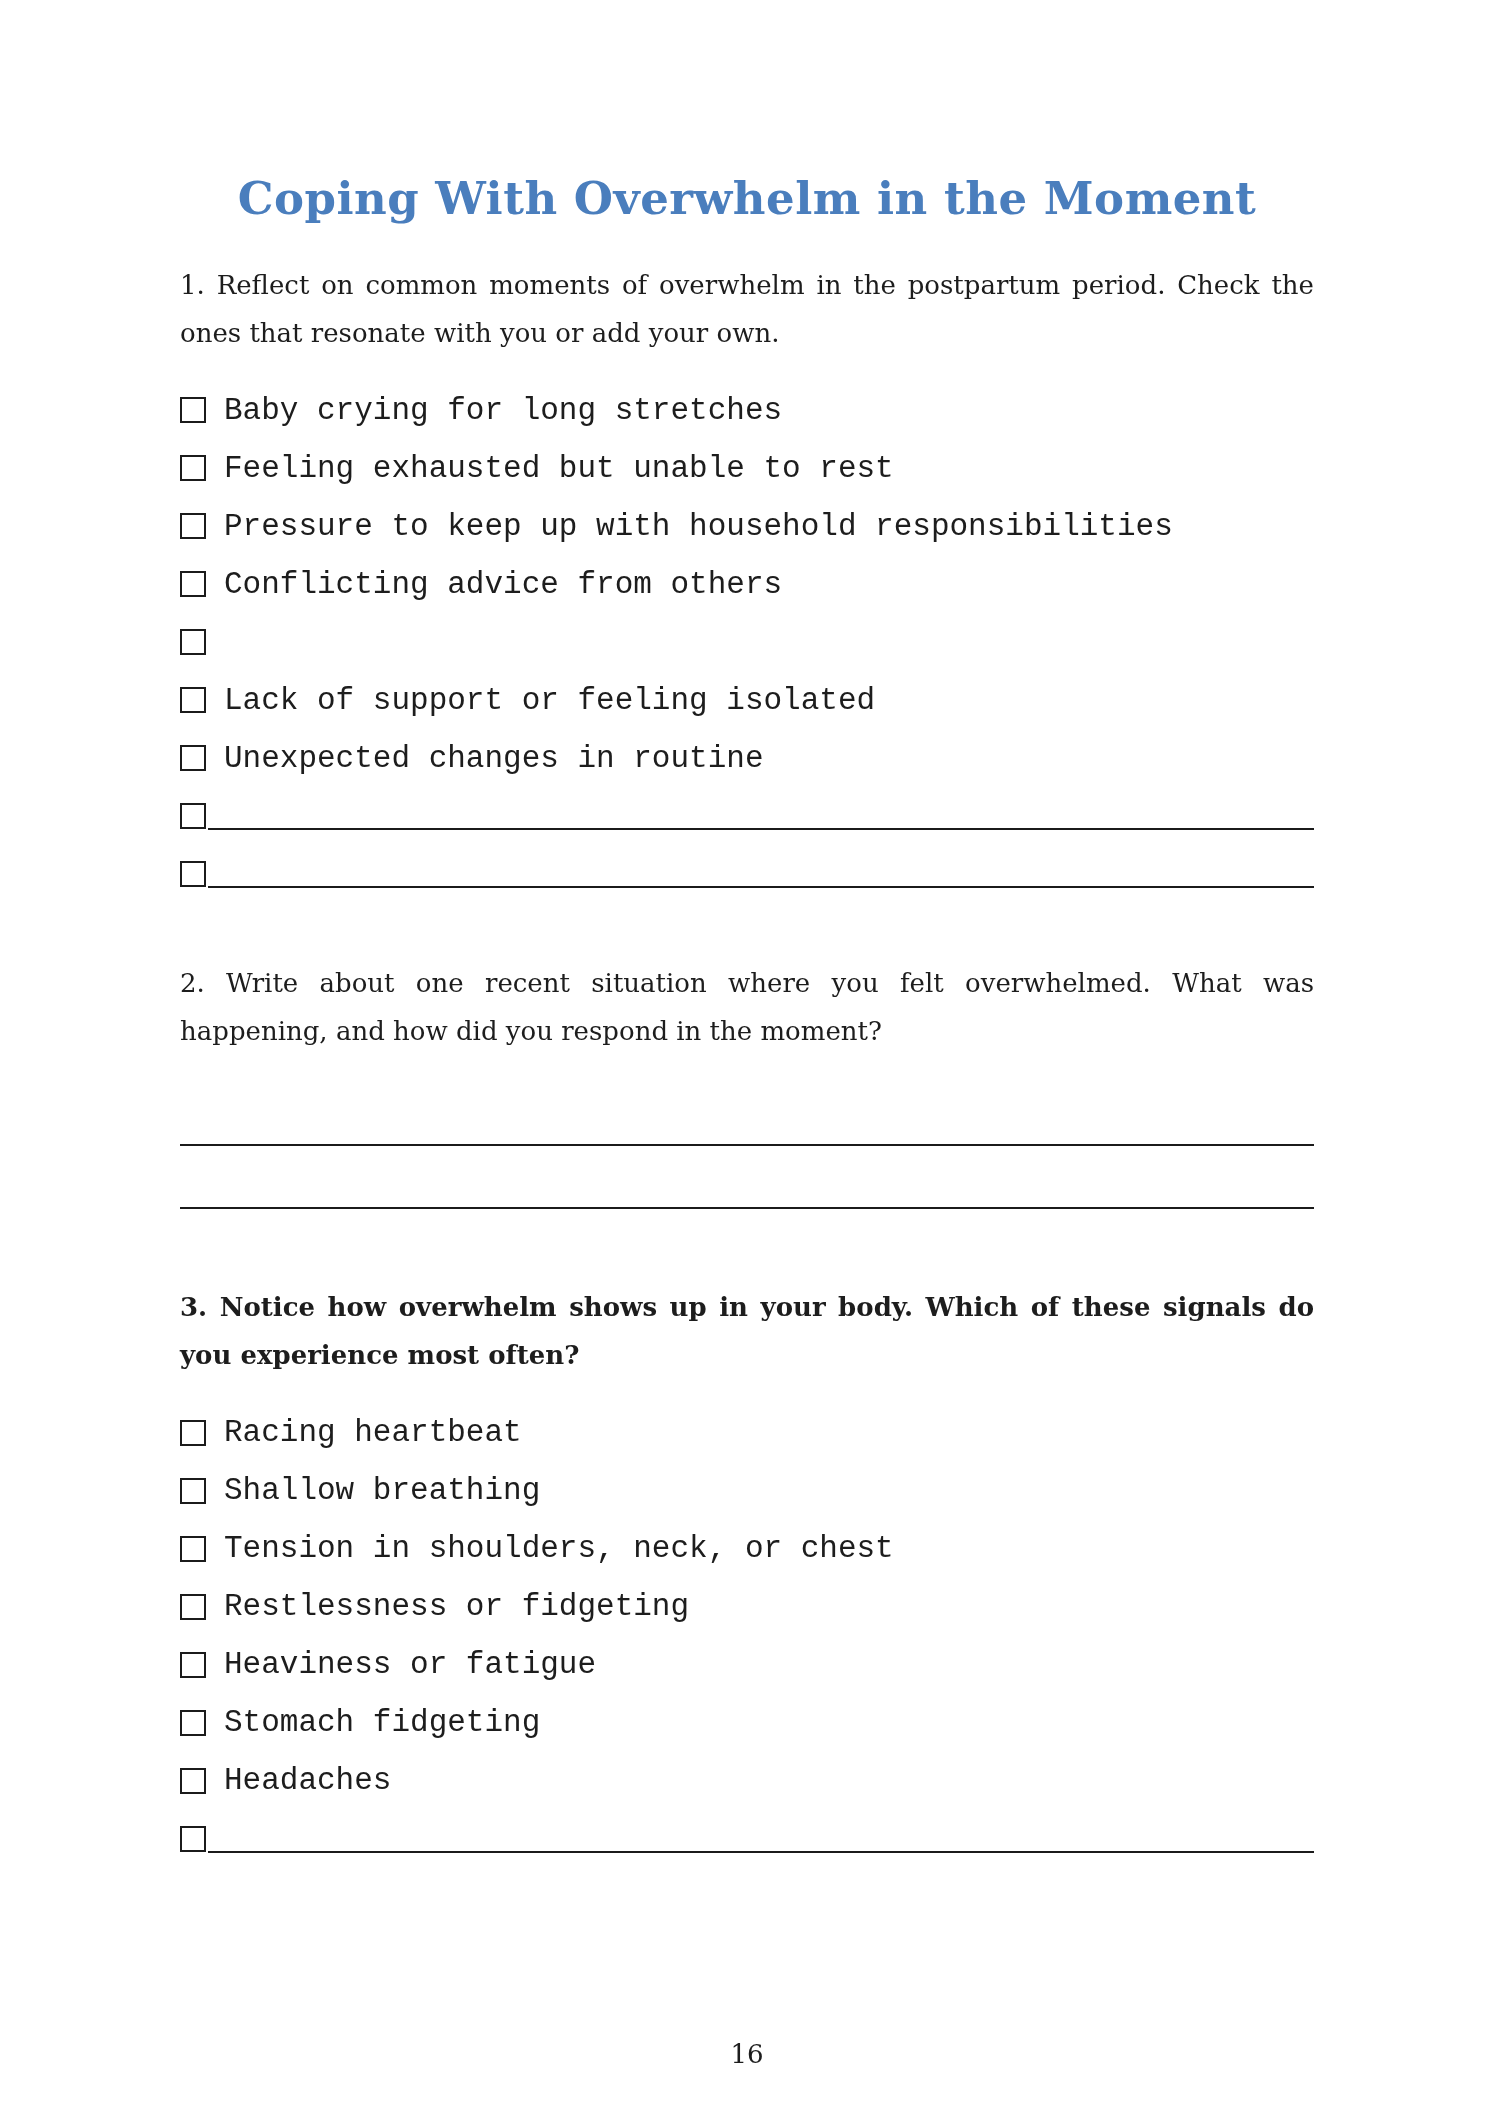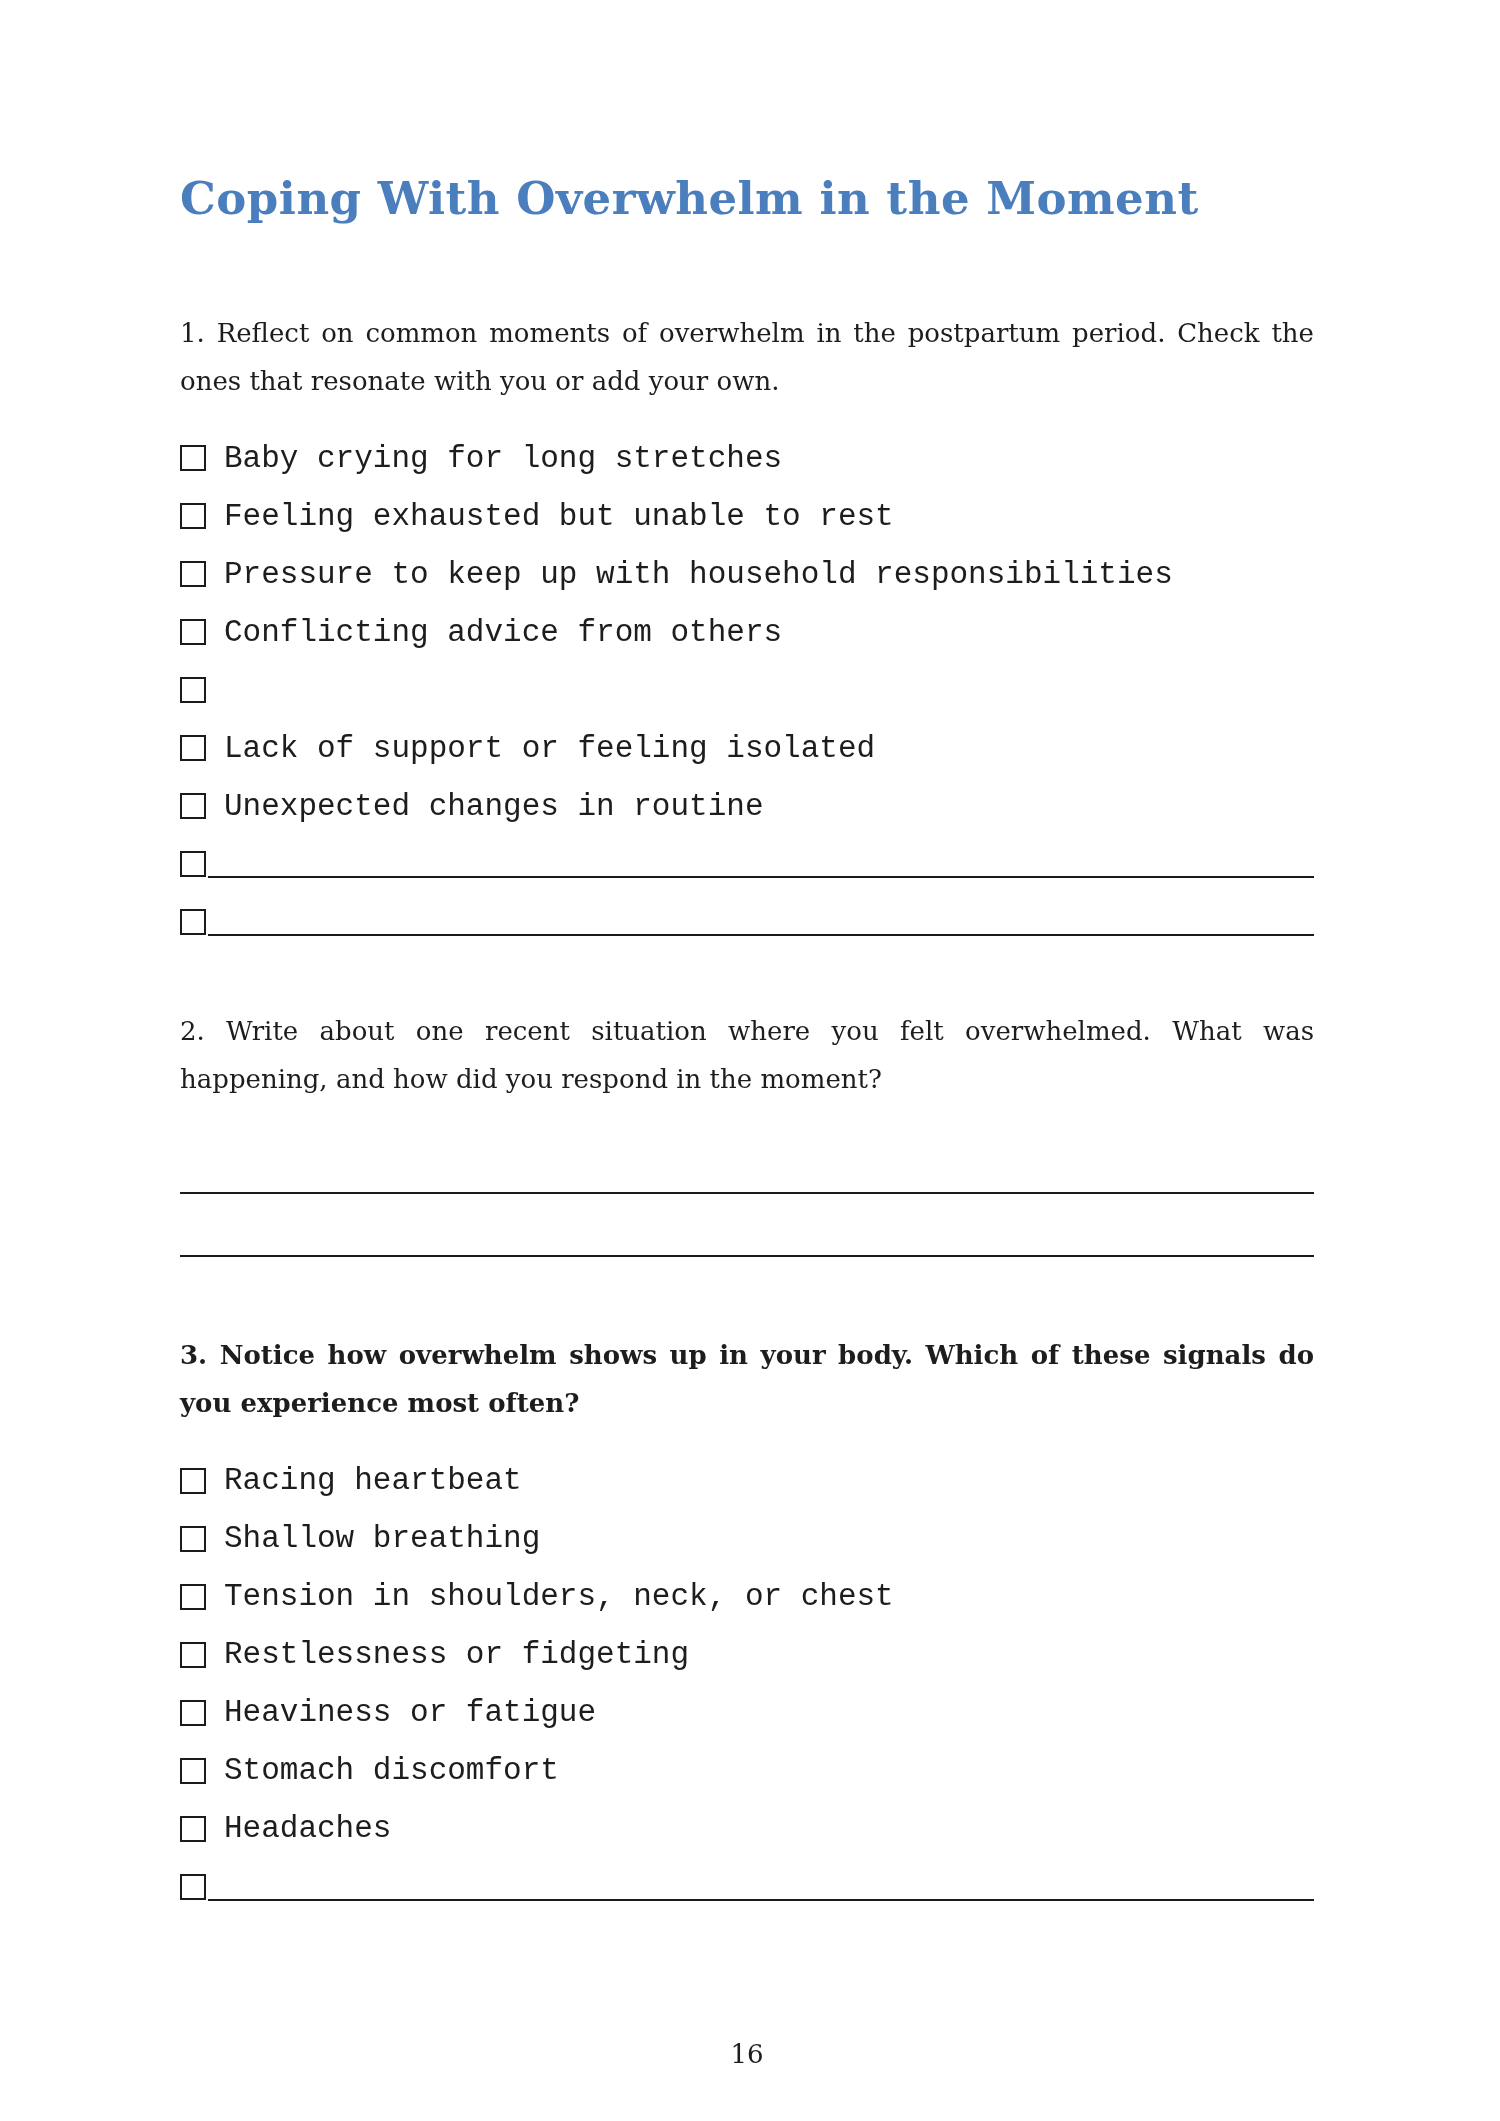--- a/index.html
+++ b/index.html
@@ -8,25 +8,26 @@
     width: 1500px;
     height: 2121px;
     overflow: hidden;
     font-family: "DejaVu Serif", "Liberation Serif", serif;
     color: #1d1d1d;
     display: flex;
     flex-direction: column;
     padding: 172px 186px 52px 180px;
   }
   .title {
+    text-align: center;
     color: #4a7ebd;
     font-size: 45px;
     font-weight: bold;
     letter-spacing: 0.5px;
-    margin-bottom: 84px;
+    margin-bottom: 36px;
   }
   .question {
     font-size: 26px;
     line-height: 1.85;
     text-align: justify;
     text-align-last: left;
   }
   .checklist { margin-top: 24px; font-family: Liberation Mono, monospace; }
   .check-row {
     display: flex;
@@ -132,21 +133,21 @@
   <div class="check-row">
     <span class="box"></span>
     <span>Restlessness or fidgeting</span>
   </div>
   <div class="check-row">
     <span class="box"></span>
     <span>Heaviness or fatigue</span>
   </div>
   <div class="check-row">
     <span class="box"></span>
-    <span>Stomach discomfort</span>
+    <span>Stomach fidgeting</span>
   </div>
   <div class="check-row">
     <span class="box"></span>
     <span>Headaches</span>
   </div>
   <div class="check-row blank">
     <span class="box"></span>
     <span class="fill-line"></span>
   </div>
 </div>

